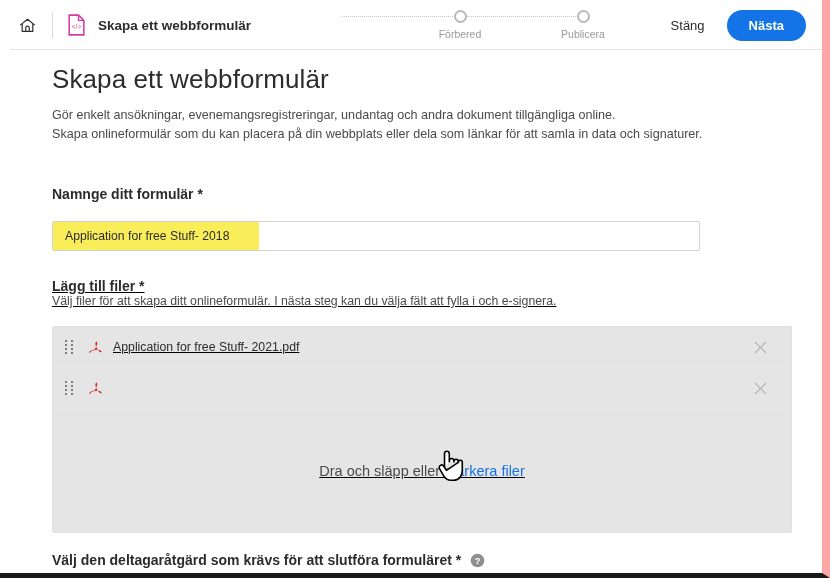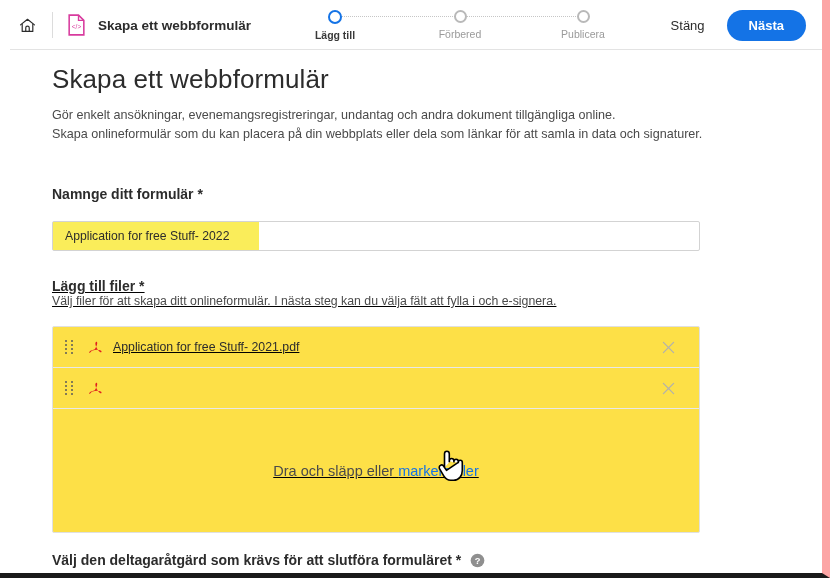--- a/index.html
+++ b/index.html
@@ -192,24 +192,24 @@
   }
 
   
   #files-section { margin-top: 27px; text-decoration: underline; }
   #files-desc {
     font-size: 12.3px;
     color: #4a4a4a;
   }
   #files-box {
     margin-top: 18px;
-    width: 648px;
+    width: 740px;
     border: 1px solid #e0e0e0;
     border-radius: 2px;
-    background: #fde047;
+    background: #e5e5e5;
   }
   .file-row {
     position: relative;
     display: flex;
     align-items: center;
     height: 41px;
     border-bottom: 1px solid #e8e8e8;
     padding: 0 10px 0 12px;
   }
   .drag-handle {
@@ -308,24 +308,20 @@
         <text x="10" y="16.4" font-family="Liberation Sans, sans-serif" font-size="7" fill="#d83b9e" text-anchor="middle">&lt;/&gt;</text>
       </svg>
     </div>
 
     <div id="header-title">Skapa ett webbformulär</div>
 
     <div id="stepper">
       <div class="step-line" style="left:42px; width:115px;"></div>
       <div class="step-line" style="left:167px; width:115px;"></div>
 
-      <div class="step active" style="left:35px;">
-        <div class="step-dot"></div>
-        <div class="step-label">Lägg till</div>
-      </div>
 
       <div class="step" style="left:160px;">
         <div class="step-dot"></div>
         <div class="step-label">Förbered</div>
       </div>
 
       <div class="step" style="left:283px;">
         <div class="step-dot"></div>
         <div class="step-label">Publicera</div>
       </div>
@@ -343,21 +339,21 @@
 
     <div class="page-desc">
       <div>Gör enkelt ansökningar, evenemangsregistreringar, undantag och andra dokument tillgängliga online.</div>
       <div>Skapa onlineformulär som du kan placera på din webbplats eller dela som länkar för att samla in data och signaturer.</div>
     </div>
 
     <div id="name-section">
       <div class="section-label">Namnge ditt formulär *</div>
       <div id="name-input-wrap">
         <div id="name-highlight"></div>
-        <div id="name-value">Application for free Stuff- 2022</div>
+        <div id="name-value">Application for free Stuff- 2018</div>
       </div>
     </div>
 
     <div id="files-section">
       <div class="section-label">Lägg till filer *</div>
       <div id="files-desc">Välj filer för att skapa ditt onlineformulär. I nästa steg kan du välja fält att fylla i och e-signera.</div>
 
       <div id="files-box">
 
         <div class="file-row">

